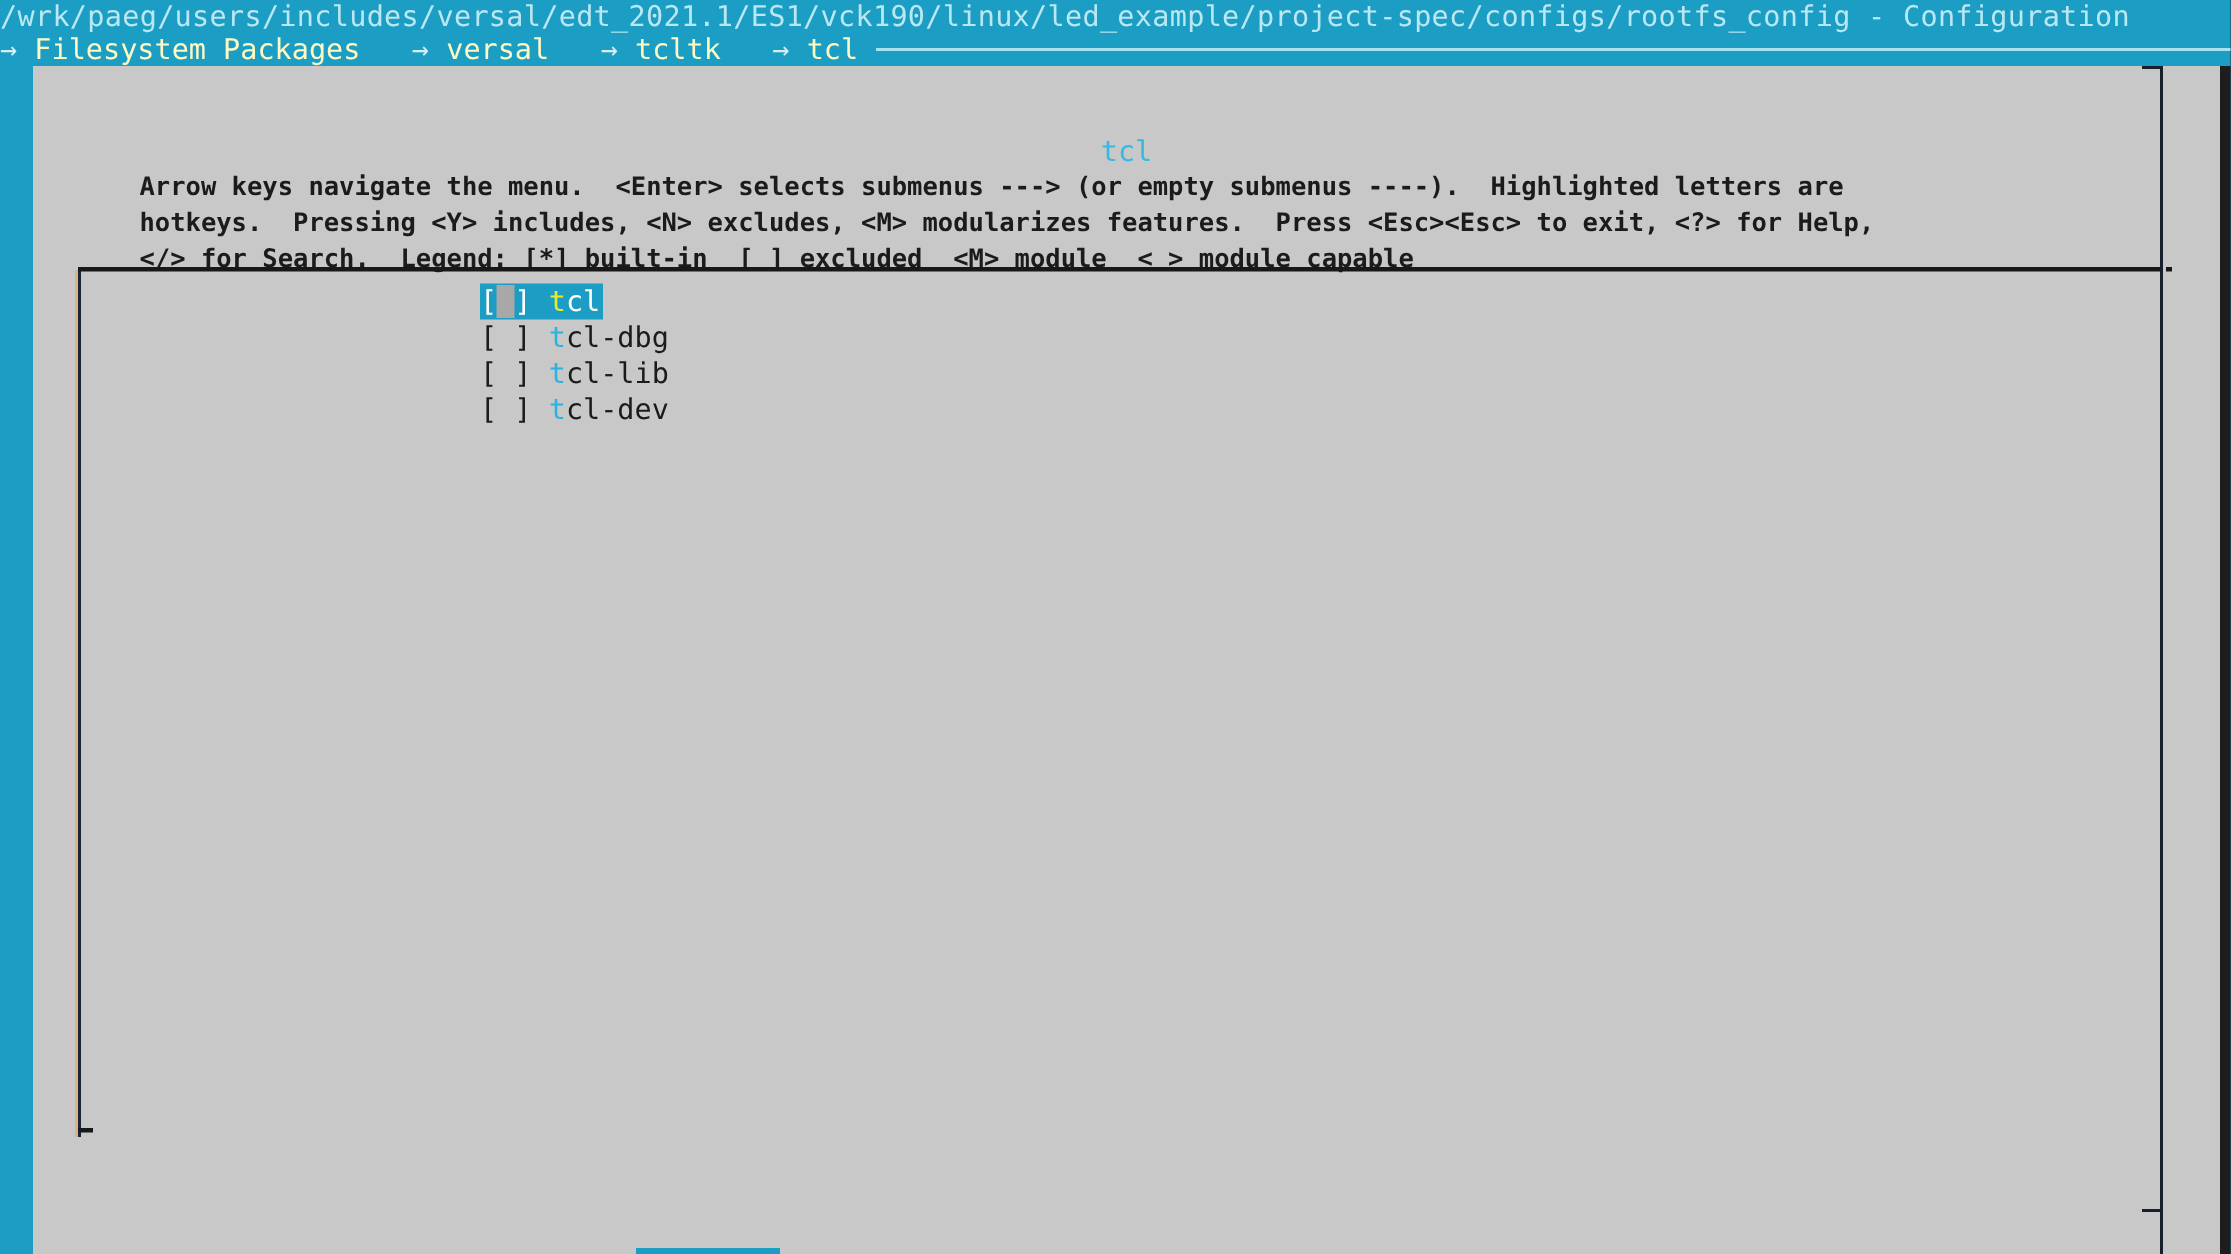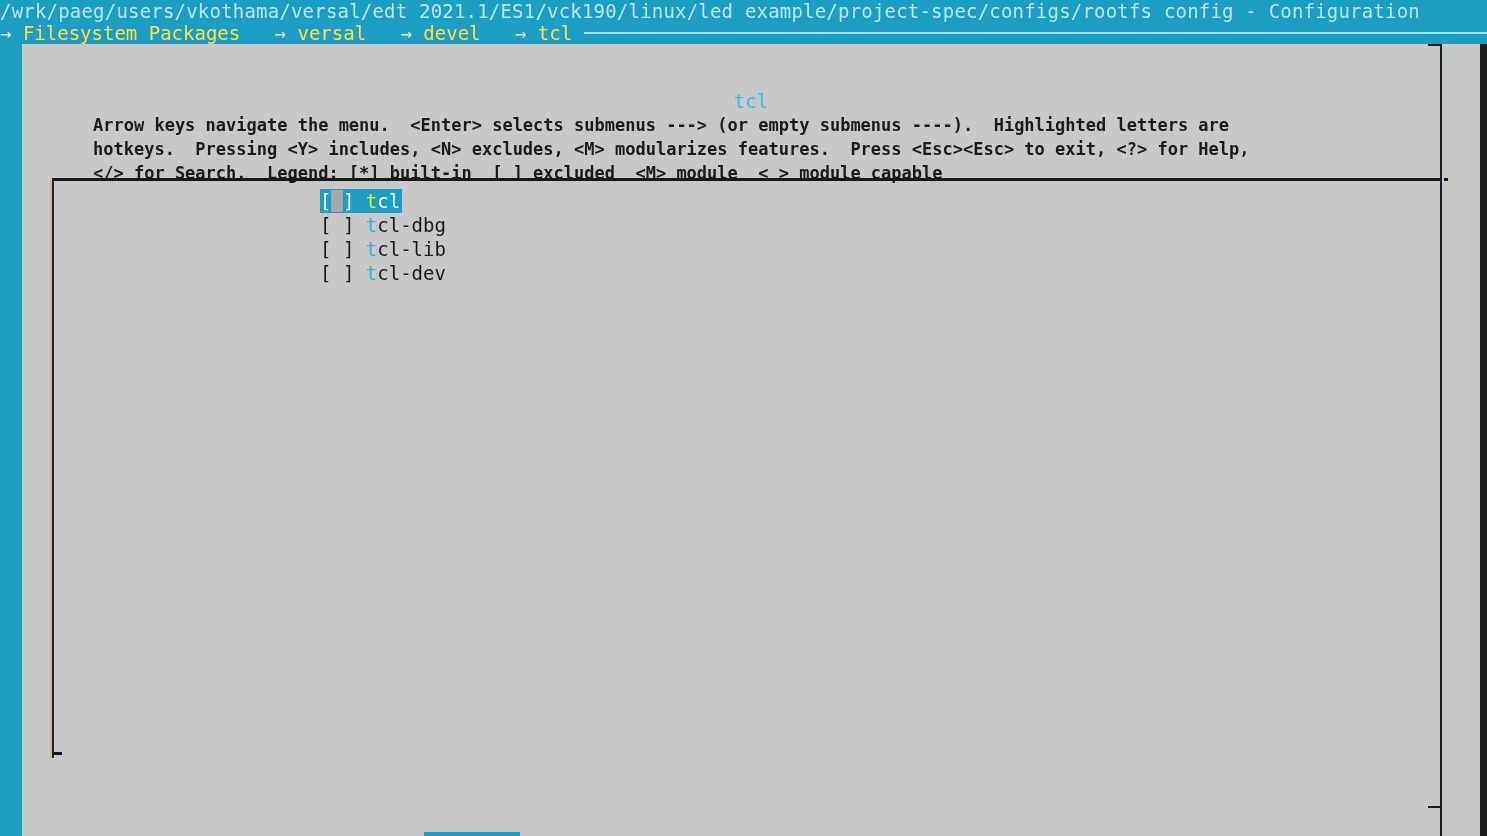--- a/index.html
+++ b/index.html
@@ -49,21 +49,21 @@
     position: absolute;
     left: 0; top: 22px;
     width: 1487px;
     height: 22px;
     line-height: 22px;
     font-size: 19px;
     color: #d6eef6;
     white-space: nowrap;
     overflow: hidden;
   }
-  .breadcrumb .crumb { color: #fde047; }
+  .breadcrumb .crumb { color: #fef9c3; }
   .crumb-rule {
     position: absolute;
     left: 584px;
     top: 32px;
     width: 903px;
     height: 2px;
     background: #a8e1f0;
   }
 
   
@@ -214,31 +214,31 @@
     width: 7px; height: 792px;
     background: #1d1d1d;
   }
 </style>
 </head>
 <body>
 
 <div class="screen">
   <div class="backdrop"></div>
 
-  <div class="titlebar">/wrk/paeg/users/vkothama/versal/edt_2021.1/ES1/vck190/linux/led_example/project-spec/configs/rootfs_config - Configuration</div>
+  <div class="titlebar">/wrk/paeg/users/includes/versal/edt_2021.1/ES1/vck190/linux/led_example/project-spec/configs/rootfs_config - Configuration</div>
 
   <div class="breadcrumb">
     <span>→</span>
     <span class="crumb">Filesystem Packages</span>
     &nbsp;
     <span>→</span>
     <span class="crumb">versal</span>
     &nbsp;
     <span>→</span>
-    <span class="crumb">devel</span>
+    <span class="crumb">tcltk</span>
     &nbsp;
     <span>→</span>
     <span class="crumb">tcl</span>
   </div>
   <div class="crumb-rule"></div>
 
   <div class="dialog">
 
     <div class="dlg-title">tcl</div>
 

